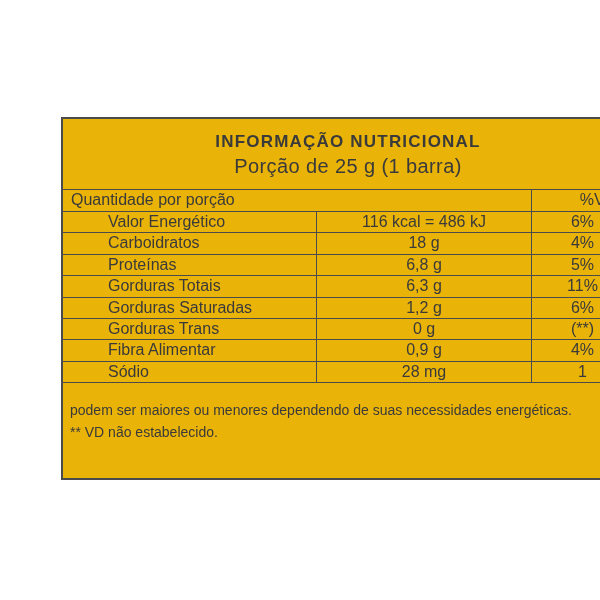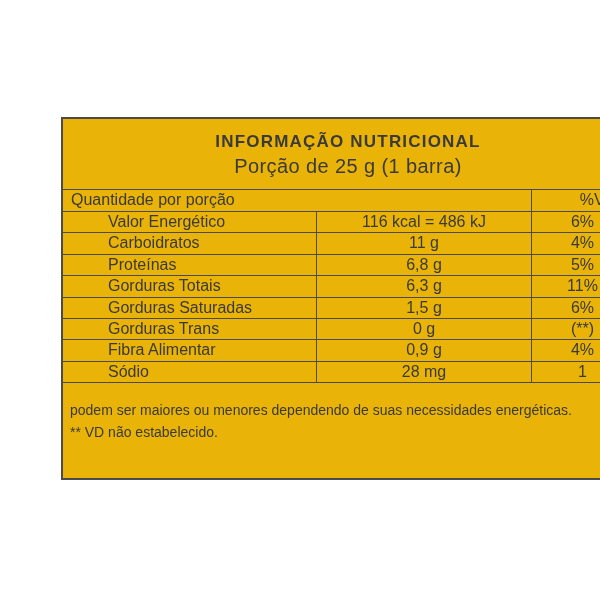--- a/index.html
+++ b/index.html
@@ -113,39 +113,39 @@
   </div>
 
   <div class="nf-row">
     <div class="nf-cell-name">Valor Energético</div>
     <div class="nf-cell-amount">116 kcal = 486 kJ</div>
     <div class="nf-cell-dv">6%</div>
   </div>
 
   <div class="nf-row">
     <div class="nf-cell-name">Carboidratos</div>
-    <div class="nf-cell-amount">11 g</div>
+    <div class="nf-cell-amount">18 g</div>
     <div class="nf-cell-dv">4%</div>
   </div>
 
   <div class="nf-row">
     <div class="nf-cell-name">Proteínas</div>
     <div class="nf-cell-amount">6,8 g</div>
     <div class="nf-cell-dv">5%</div>
   </div>
 
   <div class="nf-row">
     <div class="nf-cell-name">Gorduras Totais</div>
     <div class="nf-cell-amount">6,3 g</div>
     <div class="nf-cell-dv">11%</div>
   </div>
 
   <div class="nf-row">
     <div class="nf-cell-name">Gorduras Saturadas</div>
-    <div class="nf-cell-amount">1,5 g</div>
+    <div class="nf-cell-amount">1,2 g</div>
     <div class="nf-cell-dv">6%</div>
   </div>
 
   <div class="nf-row">
     <div class="nf-cell-name">Gorduras Trans</div>
     <div class="nf-cell-amount">0 g</div>
     <div class="nf-cell-dv">(**)</div>
   </div>
 
   <div class="nf-row">

